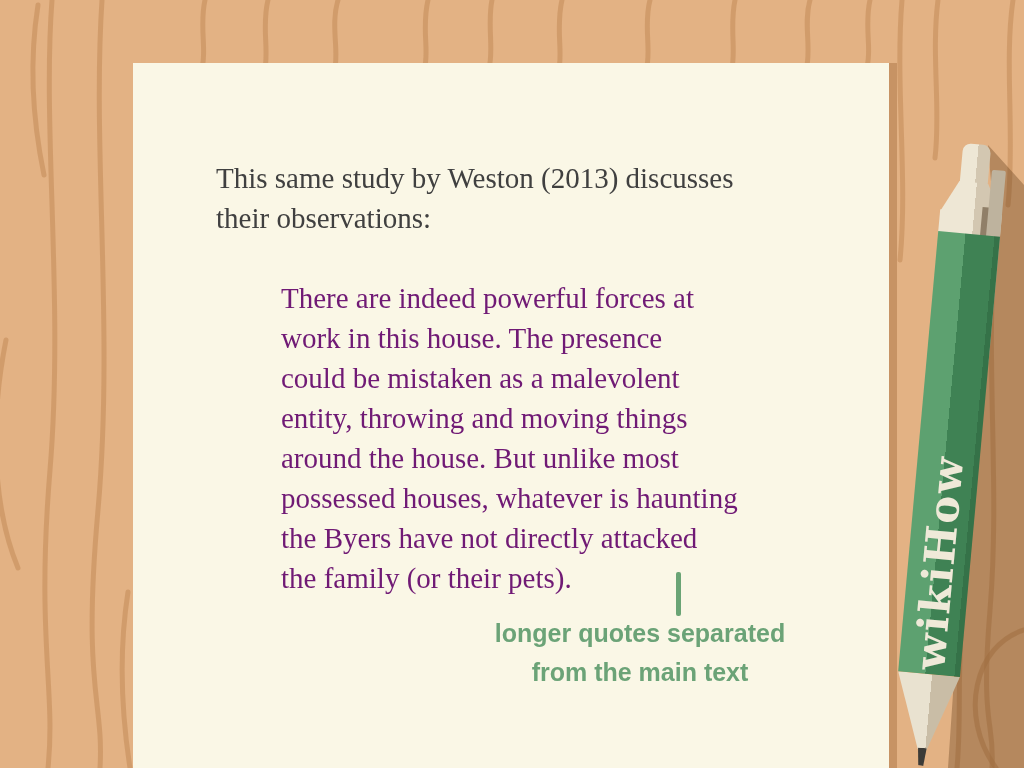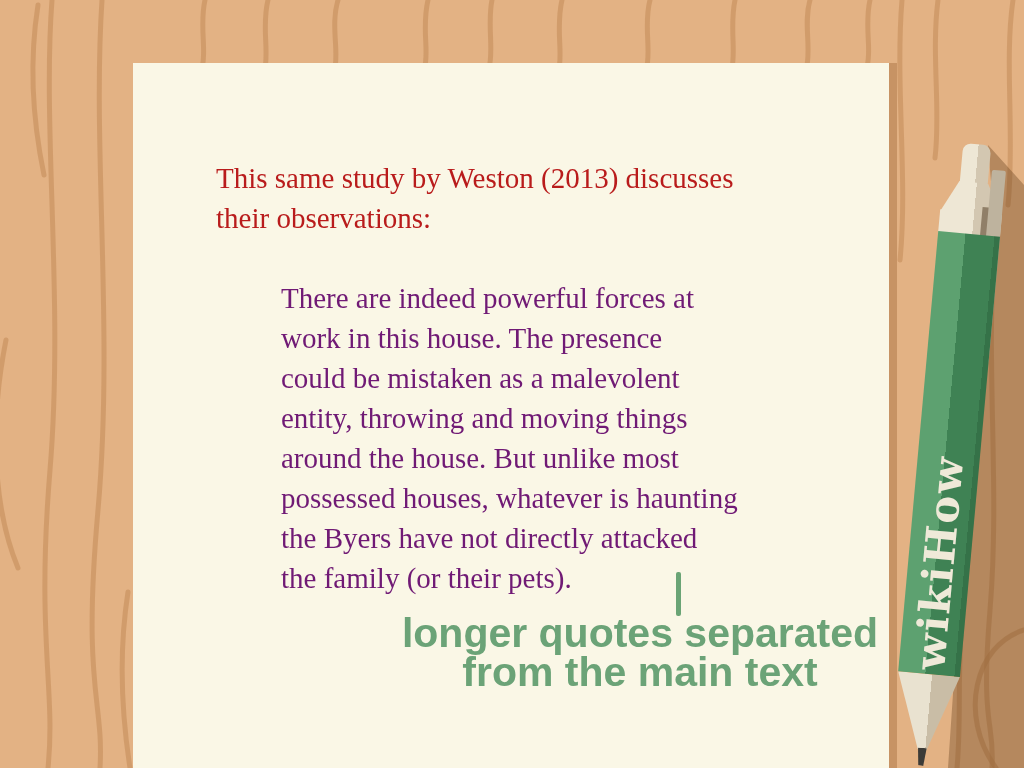--- a/index.html
+++ b/index.html
@@ -23,21 +23,21 @@
     width: 756px; height: 705px;
     background: #faf7e6;
     box-shadow: 8px 0 0 rgba(140, 85, 35, 0.32);
   }
   .intro {
     position: absolute;
     left: 83px; top: 95px;
     width: 640px;
     font-size: 29px;
     line-height: 40px;
-    color: #b91c1c;
+    color: #404040;
     white-space: pre-line;
   }
   .quote {
     position: absolute;
     left: 148px; top: 215px;
     width: 580px;
     font-size: 29px;
     line-height: 40px;
     color: #701a75;
     white-space: pre-line;
@@ -51,21 +51,21 @@
     border-radius: 2px;
   }
   
   .annotation {
     position: absolute;
     left: 340px; top: 614px;
     width: 600px;
     text-align: center;
     font-family: "Liberation Sans", sans-serif;
     font-weight: bold;
-    font-size: 41px;
+    font-size: 25px;
     line-height: 39px;
     color: #6ba377;
     white-space: pre-line;
   }
   
   .pen {
     position: absolute;
     left: 918px; top: 143px;
     width: 62px; height: 624px;
     transform: rotate(5.2deg);

